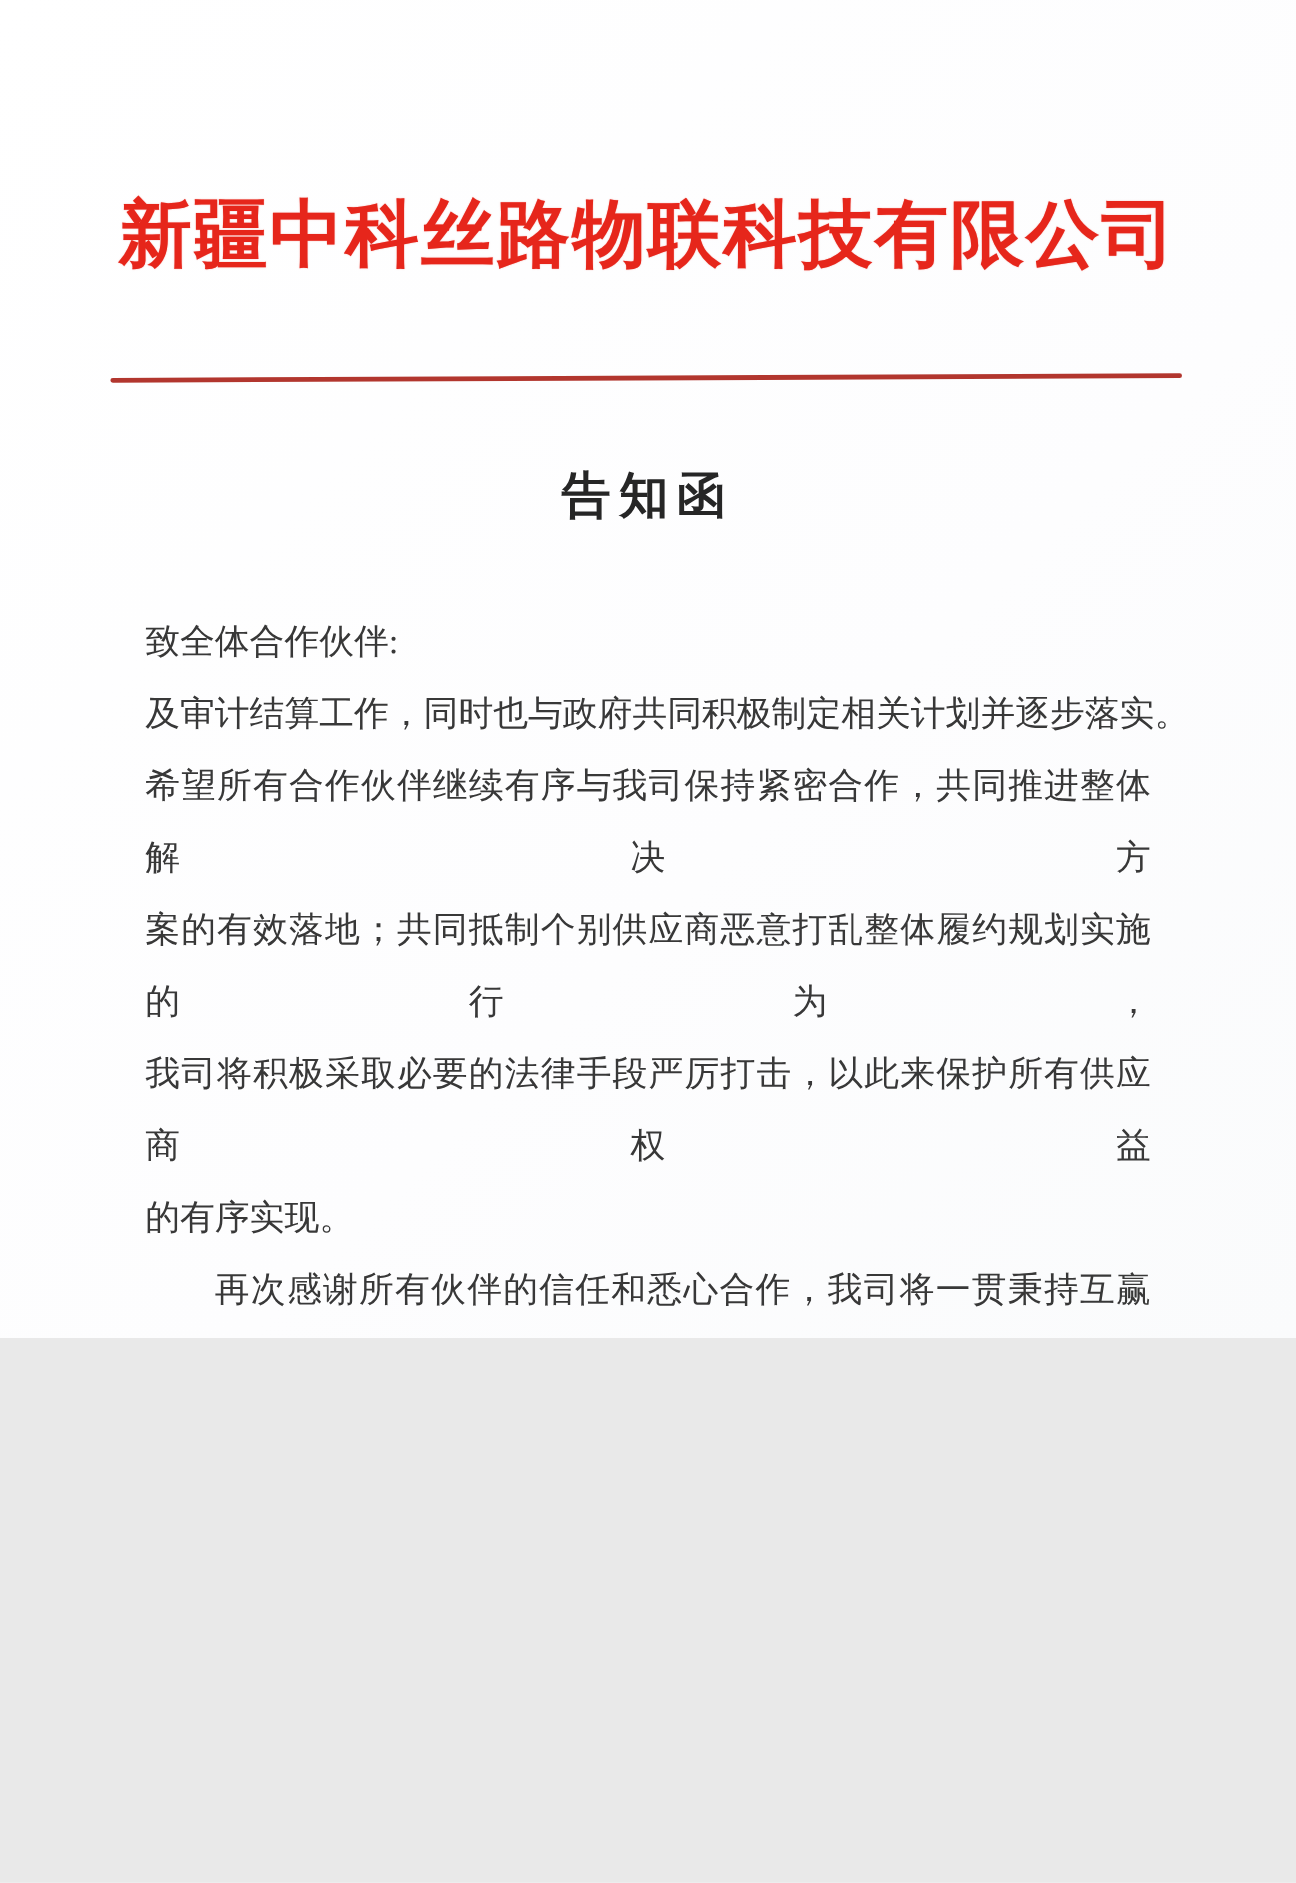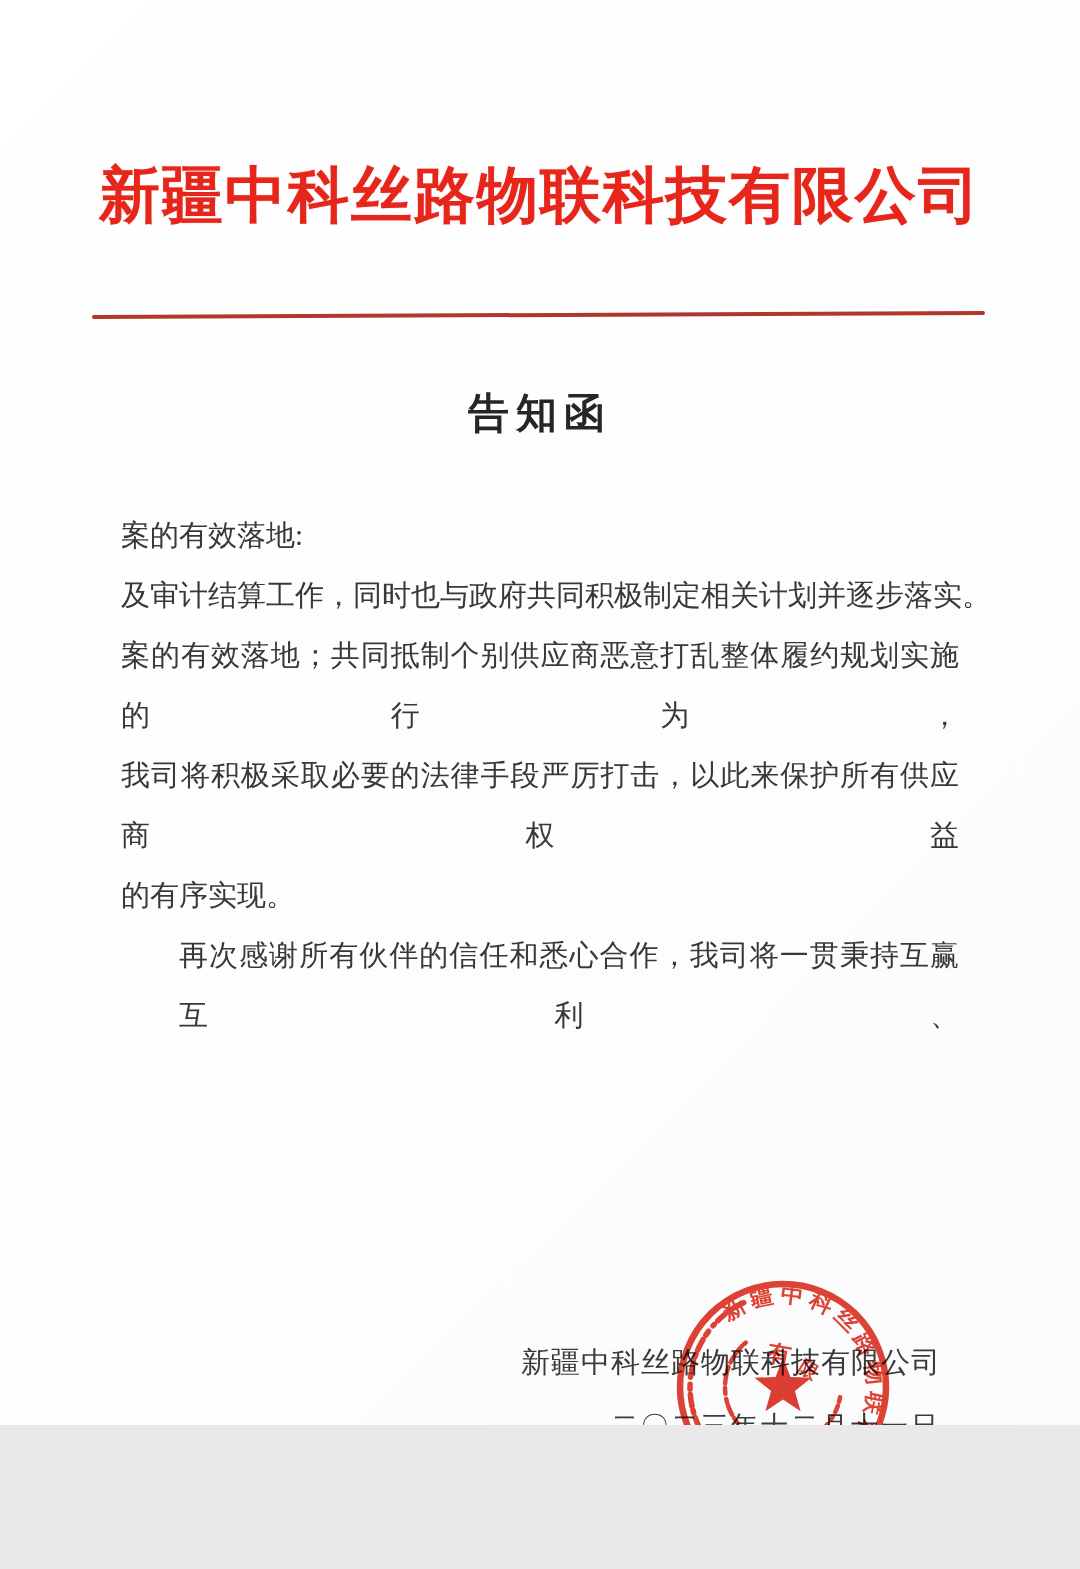--- a/index.html
+++ b/index.html
@@ -1,19 +1,19 @@
 <!DOCTYPE html>
 <html lang="zh"><head>
 <meta charset="utf-8">
 <style>
   html,body{margin:0;padding:0;}
   body{background:#e9e9e9;}
   .page{
     position:relative;
-    width:1080px;height:1425px;
+    width:1080px;height:1115px;
     margin:0 auto;
     background:linear-gradient(135deg,#ffffff 0%,#fdfdfe 60%,#fafbfc 100%);
     overflow:hidden;
     font-family:"Liberation Serif","DejaVu Serif",serif;
     color:#3a3a3a;
   }
   .letterhead{
     position:absolute;top:155px;left:0;width:100%;
     text-align:center;
     font-family:"Liberation Sans","DejaVu Sans",sans-serif;
@@ -71,22 +71,23 @@
 
 <div class="page">
 
   <div class="letterhead">新疆中科丝路物联科技有限公司</div>
 
   <div class="divider"></div>
 
   <div class="doc-title">告知函</div>
 
   <div class="body-text">
-      <div class="line">案的有效落地:</div>
+      <div class="line">致全体合作伙伴:</div>
       <div class="line">及审计结算工作，同时也与政府共同积极制定相关计划并逐步落实。</div>
+      <div class="line justify">希望所有合作伙伴继续有序与我司保持紧密合作，共同推进整体解决方</div>
       <div class="line justify">案的有效落地；共同抵制个别供应商恶意打乱整体履约规划实施的行为，</div>
       <div class="line justify">我司将积极采取必要的法律手段严厉打击，以此来保护所有供应商权益</div>
       <div class="line">的有序实现。</div>
       <div class="line indent justify">再次感谢所有伙伴的信任和悉心合作，我司将一贯秉持互赢互利、</div>
     </div>
 
   <div class="signature">
     <div class="sig-company">新疆中科丝路物联科技有限公司</div>
     <div class="sig-date">二〇二三年十二月十一日</div>
   </div>

